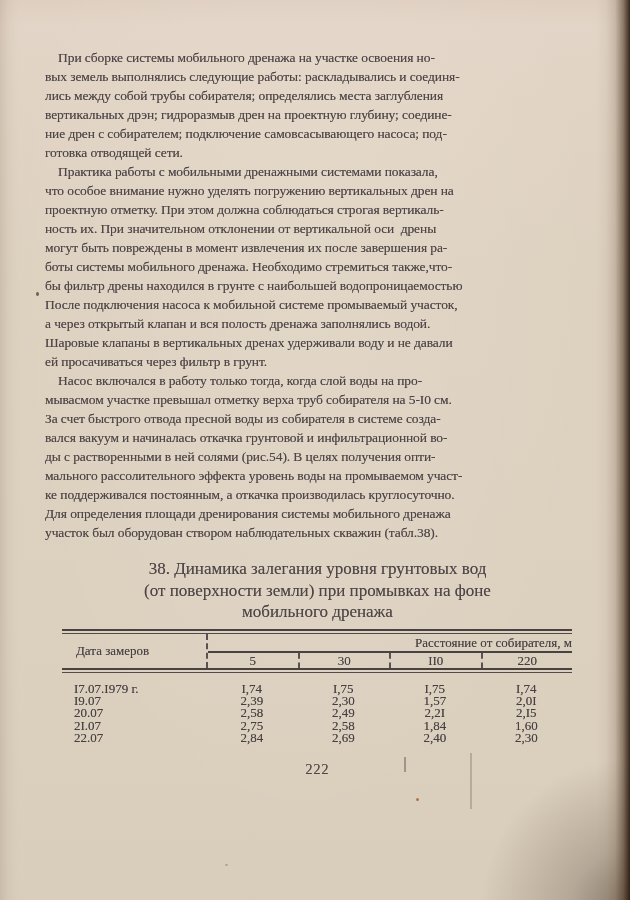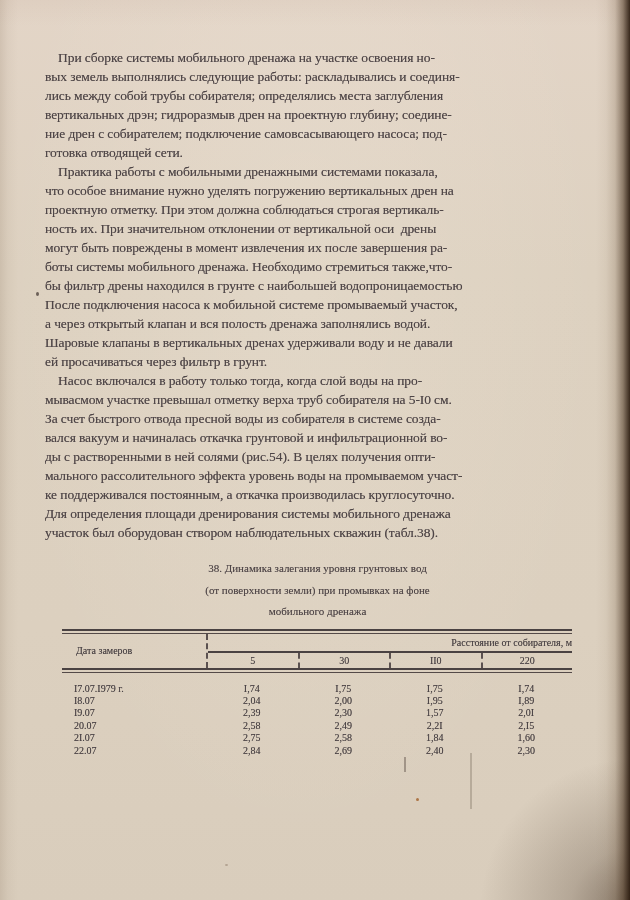--- a/index.html
+++ b/index.html
@@ -23,31 +23,31 @@
   .body-text {
     margin: 0;
     font-size: 13.5px;
     line-height: 19px;
     white-space: pre;
     letter-spacing: -0.1px;
     text-shadow: 0 0 0.6px rgba(70,60,62,0.55);
   }
   .caption {
     margin-top: 16px;
-    font-size: 11px;
+    font-size: 17px;
     line-height: 21.5px;
     white-space: pre;
     text-align: center;
     text-shadow: 0 0 0.6px rgba(70,60,62,0.5);
   }
   .dtable {
     margin-top: 6px;
     margin-left: 17px;
     width: 510px;
-    font-size: 10px;
+    font-size: 13px;
     color: #474043;
     text-shadow: 0 0 0.5px rgba(70,60,62,0.5);
   }
   .rule2 { height: 2px; border-top: 2px solid #4a4242; border-bottom: 1px solid #544a48; }
   .thead { display: flex; }
   .th-date { width: 130px; padding-left: 14px; display: flex; align-items: center; }
   .th-right { flex: 1; border-left: 2px dashed #5b5150; }
   .th-span { text-align: right; line-height: 17px; border-bottom: 2px solid #4a4242; }
   .th-subs { display: flex; }
   .th-sub { flex: 1; text-align: center; line-height: 15px; }
@@ -124,27 +124,20 @@
       <div class="rule2"></div>
       <div class="tbody">
         <div class="trow">
           <div class="td-date">I7.07.I979 г.</div>
           <div class="td-val">I,74</div>
           <div class="td-val">I,75</div>
           <div class="td-val">I,75</div>
           <div class="td-val">I,74</div>
         </div>
         <div class="trow">
-          <div class="td-date">I8.07</div>
-          <div class="td-val">2,04</div>
-          <div class="td-val">2,00</div>
-          <div class="td-val">I,95</div>
-          <div class="td-val">I,89</div>
-        </div>
-        <div class="trow">
           <div class="td-date">I9.07</div>
           <div class="td-val">2,39</div>
           <div class="td-val">2,30</div>
           <div class="td-val">1,57</div>
           <div class="td-val">2,0I</div>
         </div>
         <div class="trow">
           <div class="td-date">20.07</div>
           <div class="td-val">2,58</div>
           <div class="td-val">2,49</div>
@@ -161,20 +154,21 @@
         <div class="trow">
           <div class="td-date">22.07</div>
           <div class="td-val">2,84</div>
           <div class="td-val">2,69</div>
           <div class="td-val">2,40</div>
           <div class="td-val">2,30</div>
         </div>
       </div>
     </div>
 
+    <div class="pageno">222</div>
   </div>
 
   <div class="artifact art-vline1"></div>
   <div class="artifact art-vline2"></div>
   <div class="artifact art-dot"></div>
   <div class="artifact art-speck1"></div>
   <div class="artifact art-speck2"></div>
 </div>
 
 </body></html>

